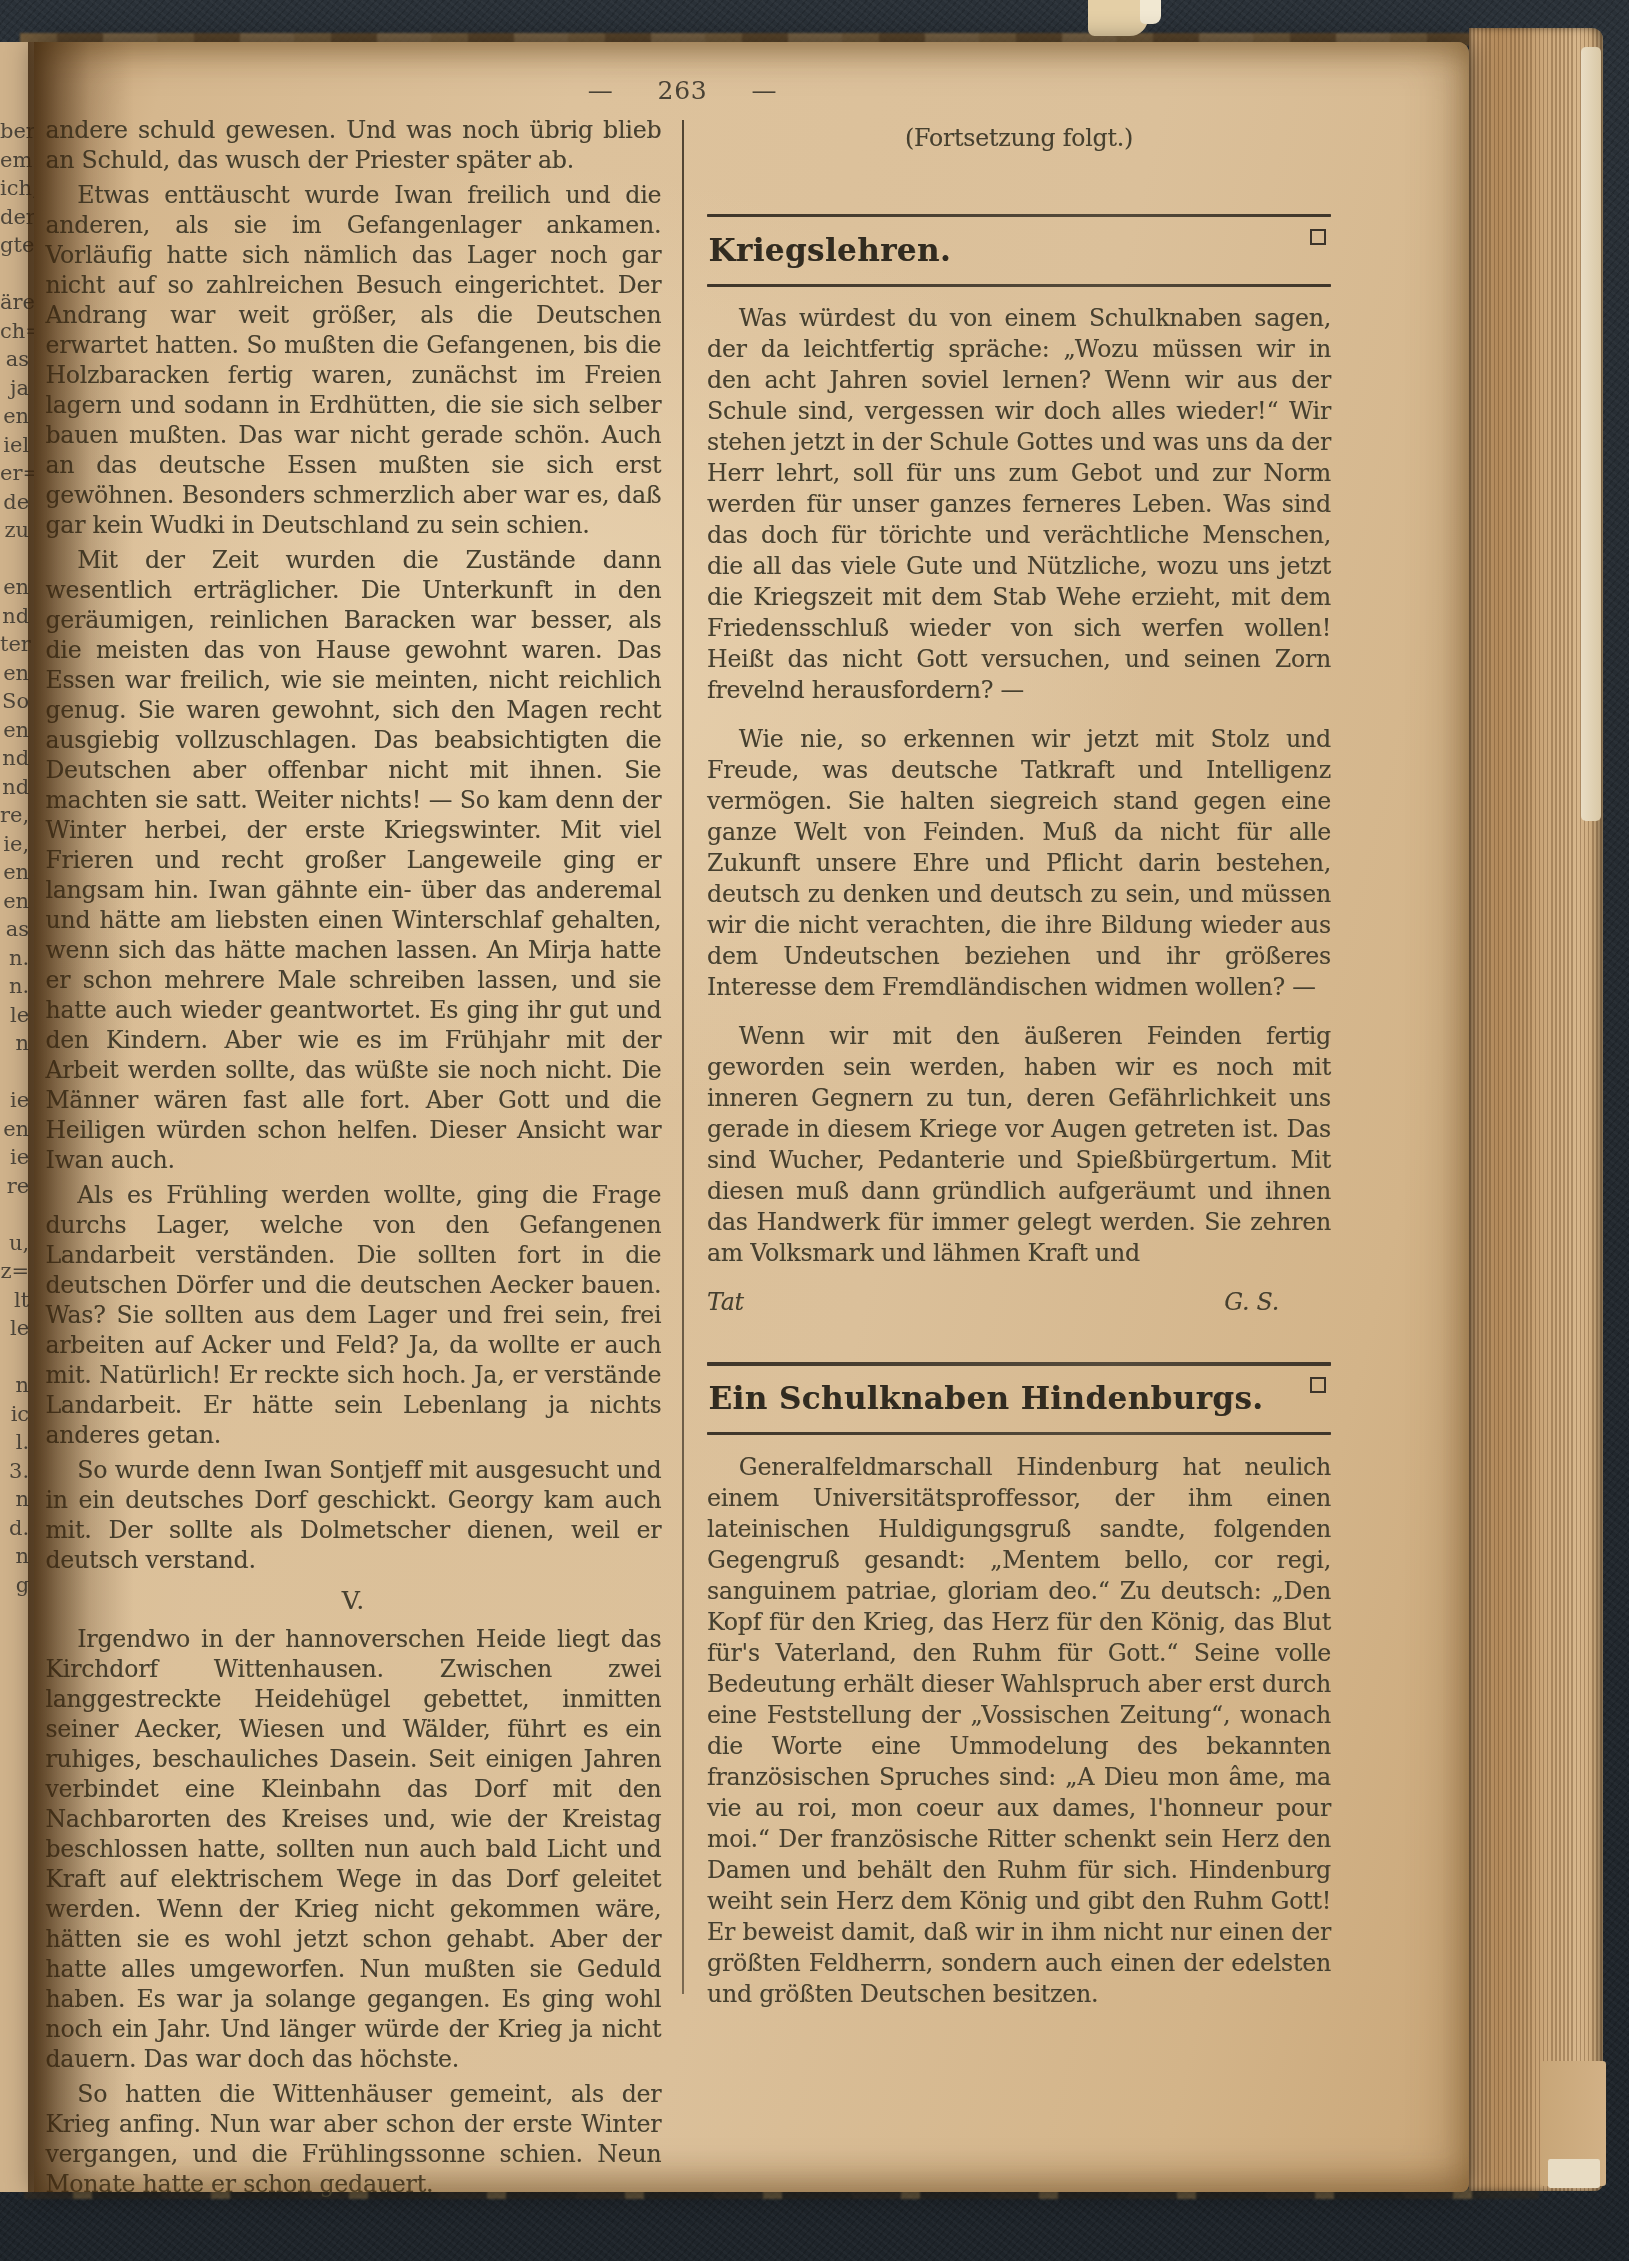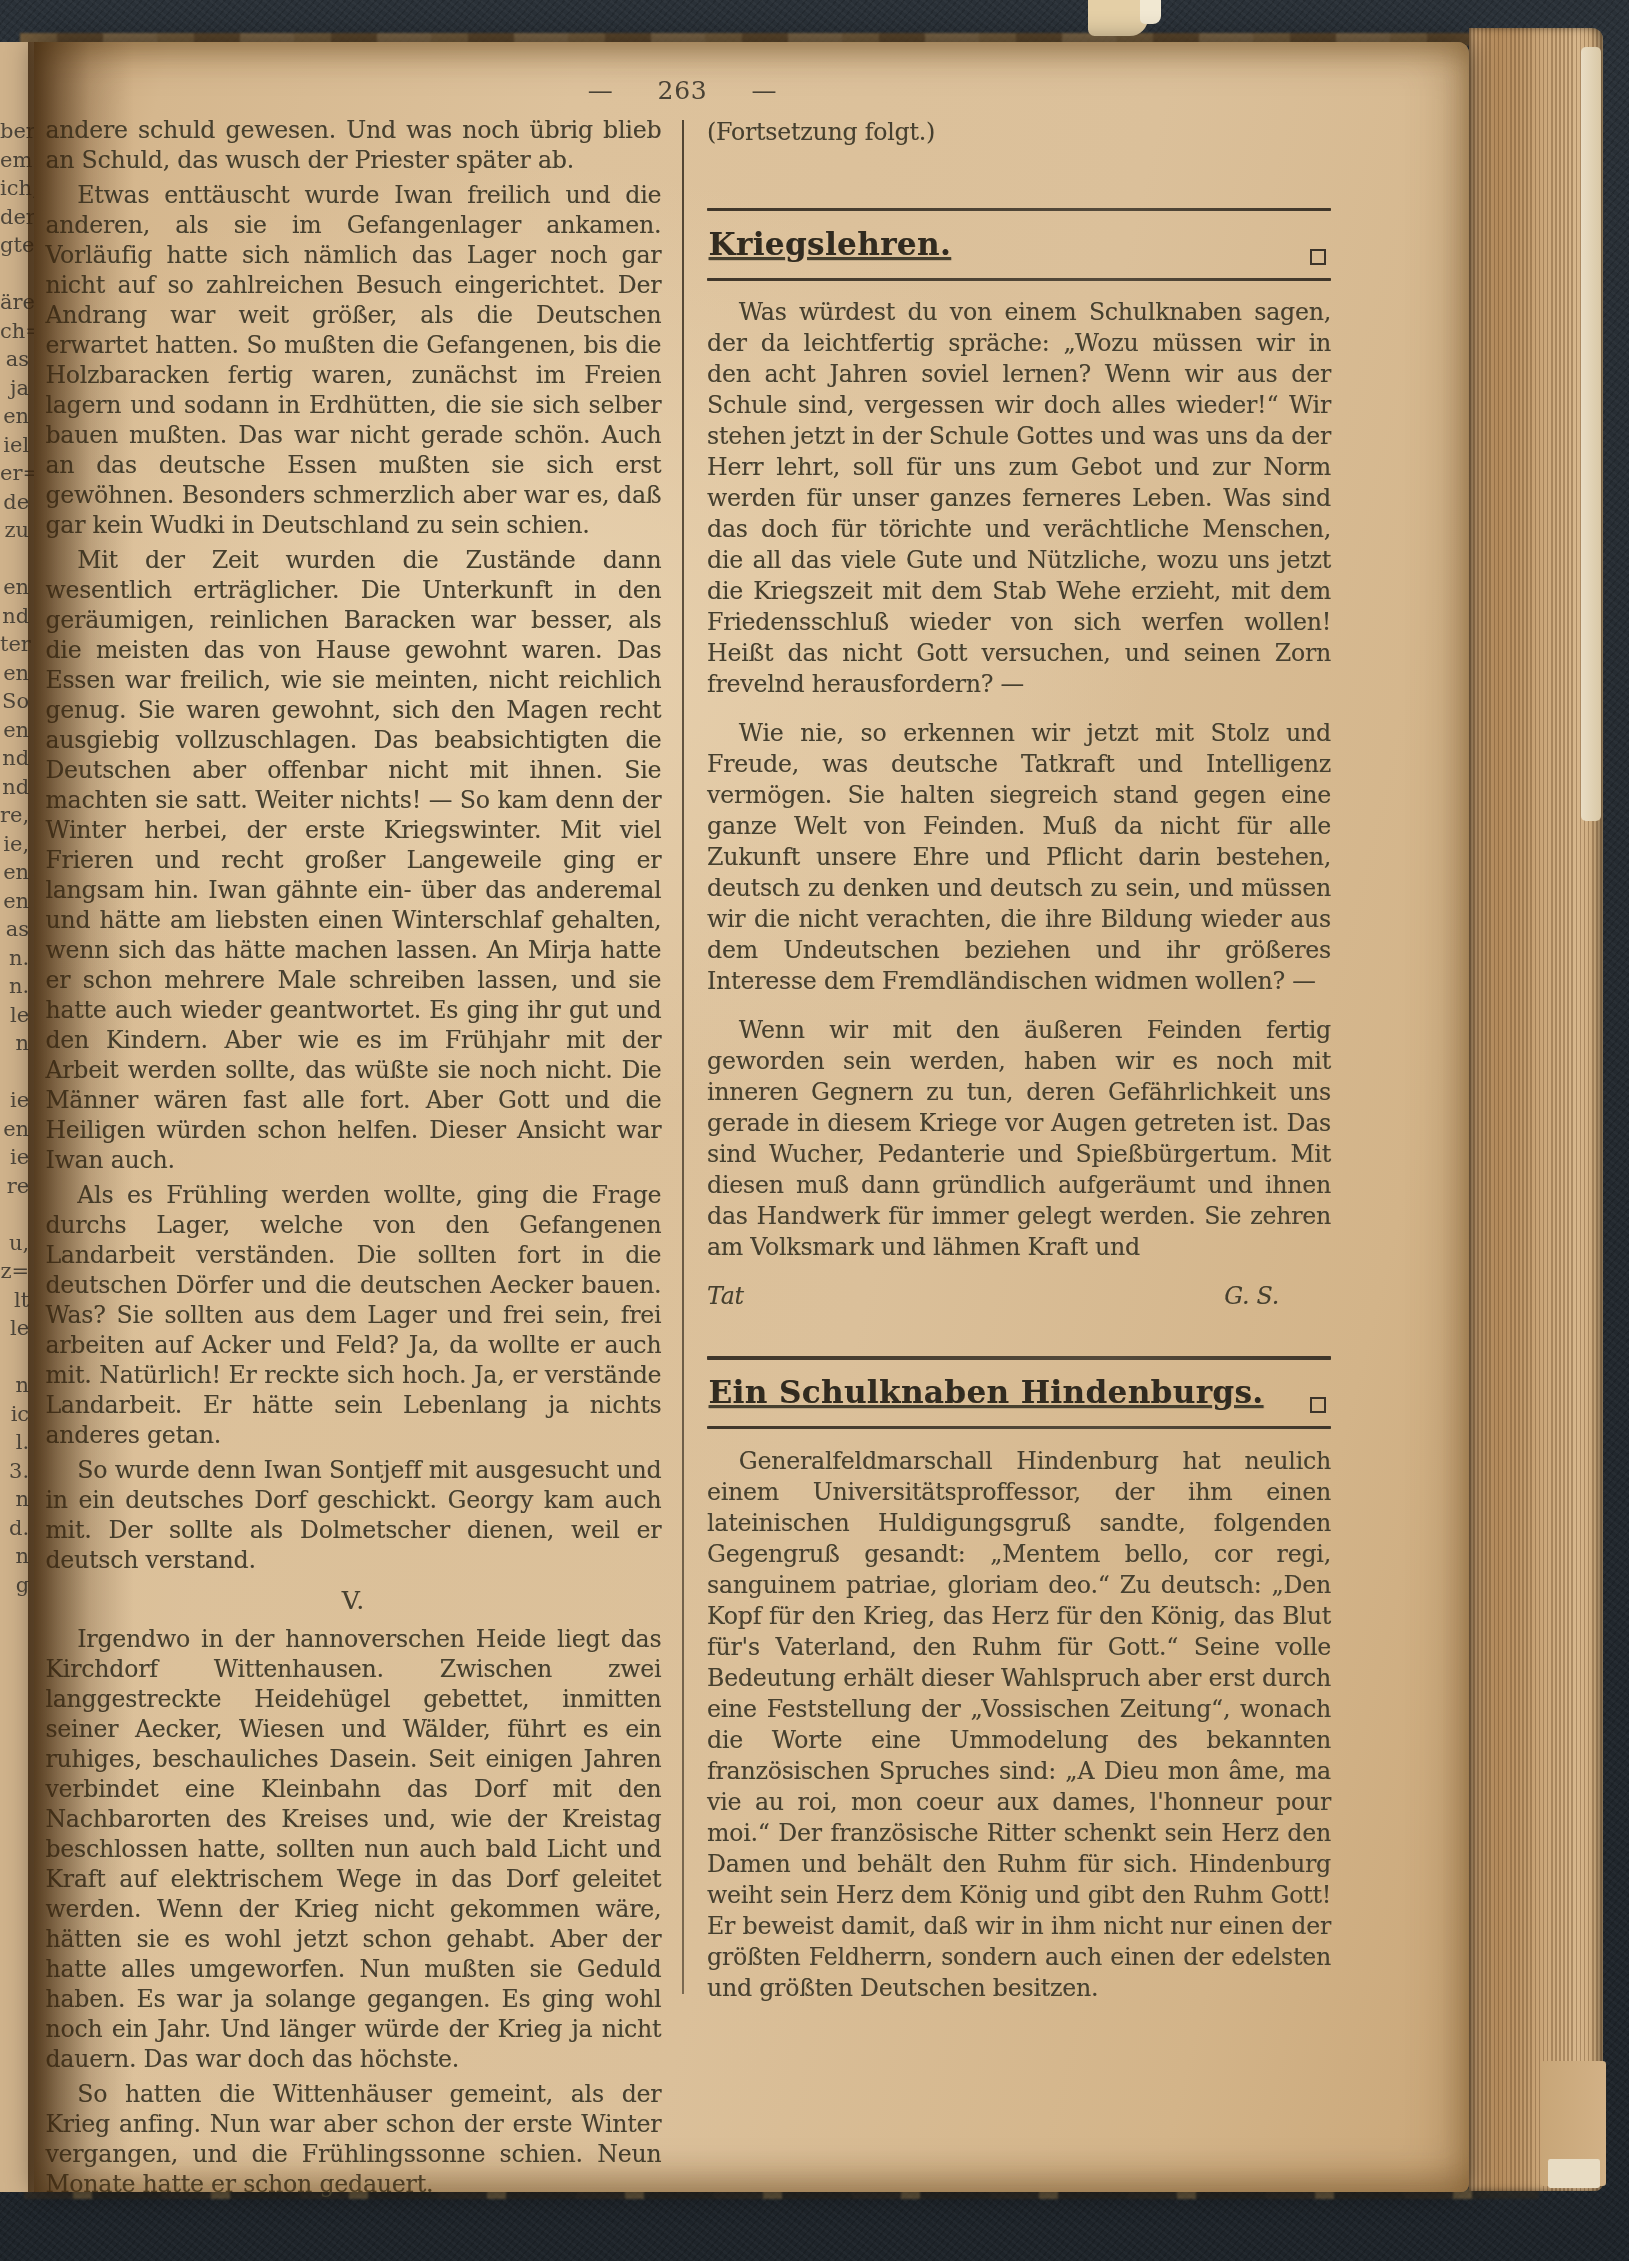--- a/index.html
+++ b/index.html
@@ -62,27 +62,27 @@
     text-shadow:0.2px 0.3px 0.5px rgba(62,52,36,.35);}
   .col-left{left:11.4px;width:616px;line-height:30px;}
   .col-right{left:673px;width:624px;line-height:31px;}
   .col p{margin:0 0 4.9px;text-indent:1.35em;}
   .col-right p{margin:0 0 18px;}
   .no-first-indent p:nth-of-type(1){text-indent:0;}
   .col-divider{position:absolute;left:648px;top:78px;width:2.4px;height:1874px;
     background:linear-gradient(180deg,rgba(56,46,32,.85),rgba(56,46,32,.6));}
 
   .section-mark{text-align:center;text-indent:0 !important;font-size:25px;margin:11.4px 0 8.1px !important;letter-spacing:0.8px;}
-  .continuation-note{text-indent:0 !important;margin:2px 0 0 !important;}
+  .continuation-note{text-align:center;text-indent:0 !important;margin:8px 0 0 !important;}
 
   
   .article-head{margin:60px 0 16.3px;}
   .article-head.second{margin-top:44px;}
   .rule{height:3.3px;background:linear-gradient(90deg,#3f362a,#544a3b 65%,#3f362a);border-radius:0.8px;}
-  .head-row{display:flex;align-items:flex-end;justify-content:space-between;padding:11.4px 4.9px 13px 1.6px;text-decoration:underline;}
+  .head-row{display:flex;align-items:flex-start;justify-content:space-between;padding:11.4px 4.9px 13px 1.6px;}
   .head-title{font-weight:bold;font-size:31px;line-height:42px;color:#312b20;letter-spacing:0.4px;
     text-shadow:0.3px 0.4px 0.6px rgba(40,32,18,.4);}
   .head-marker{width:12.2px;height:12.2px;border:2.4px solid #3c342a;flex:0 0 auto;}
 
   .closing-line{display:flex;justify-content:space-between;padding-right:52px;margin:0 0 4.9px;font-style:italic;}
   .closing-line span{text-indent:0;}
 </style>
 </head>
 <body>
 

